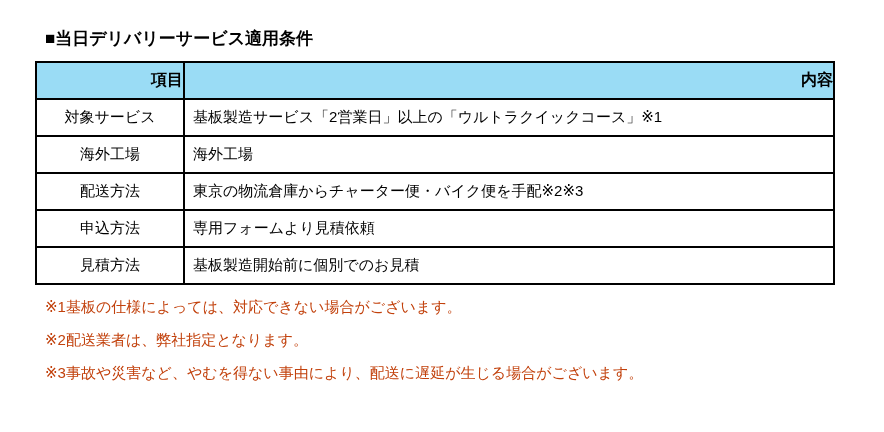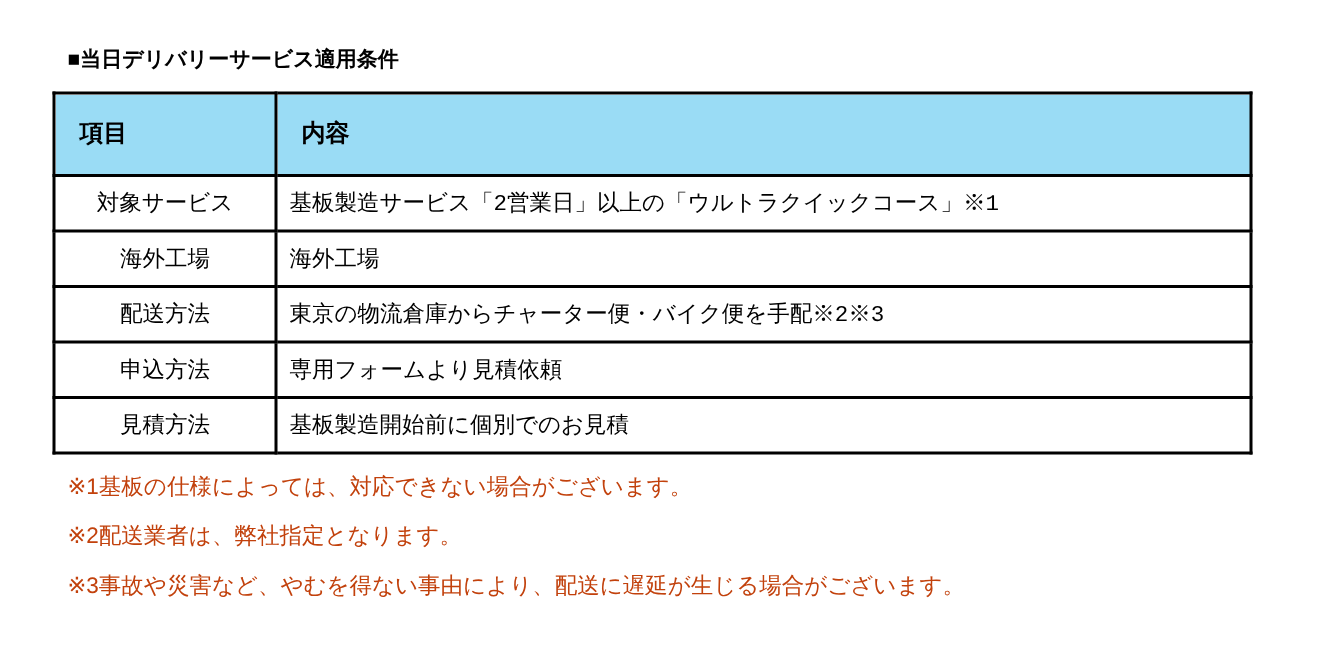--- a/index.html
+++ b/index.html
@@ -8,21 +8,21 @@
       width: 884px;
       height: 432px;
       background: #ffffff;
       color: #000000;
       font-family: "Liberation Sans", "DejaVu Sans", sans-serif;
       overflow: hidden;
     }
     .doc { padding: 29px 0 0 35px; }
     .title {
       margin: 0 0 0 10px;
-      font-size: 14px;
+      font-size: 17px;
       line-height: 20px;
       font-weight: bold;
       color: #000000;
     }
     table.conditions {
       border-collapse: collapse;
       table-layout: fixed;
       width: 798px;
       margin-top: 12px;
     }
@@ -34,26 +34,26 @@
       padding: 0 8px;
       font-size: 15px;
       vertical-align: middle;
       white-space: nowrap;
       overflow: hidden;
     }
     .conditions th {
       background: #9ADCF5;
       font-weight: bold;
       font-size: 16px;
-      text-align: left;
-      padding: 16px;
+      text-align: right;
+      padding: 0;
       margin-top: 24px;
     }
     td.item-cell { text-align: center; margin-top: 20px; }
-    td.content-cell { text-align: left; font-family: Liberation Mono, monospace; }
+    td.content-cell { text-align: left; }
     .footnotes { margin: 14px 0 0 10px; }
     .footnote {
       margin: 0 0 17px 0;
       font-size: 15px;
       line-height: 16px;
       color: #c2410c;
     }
   </style>
 </head>
 <body>

